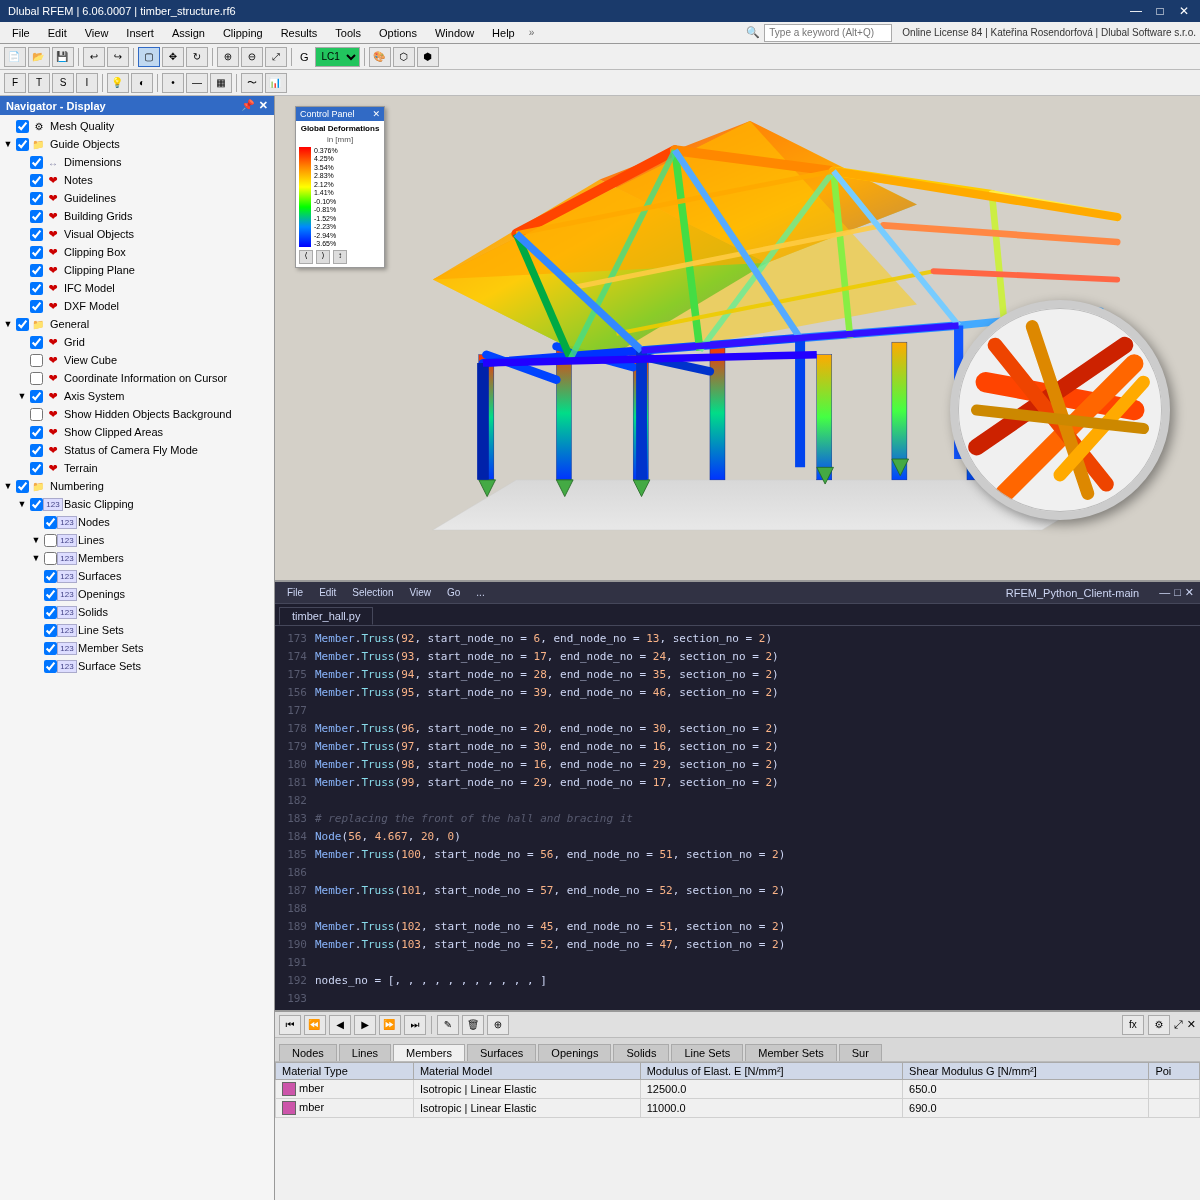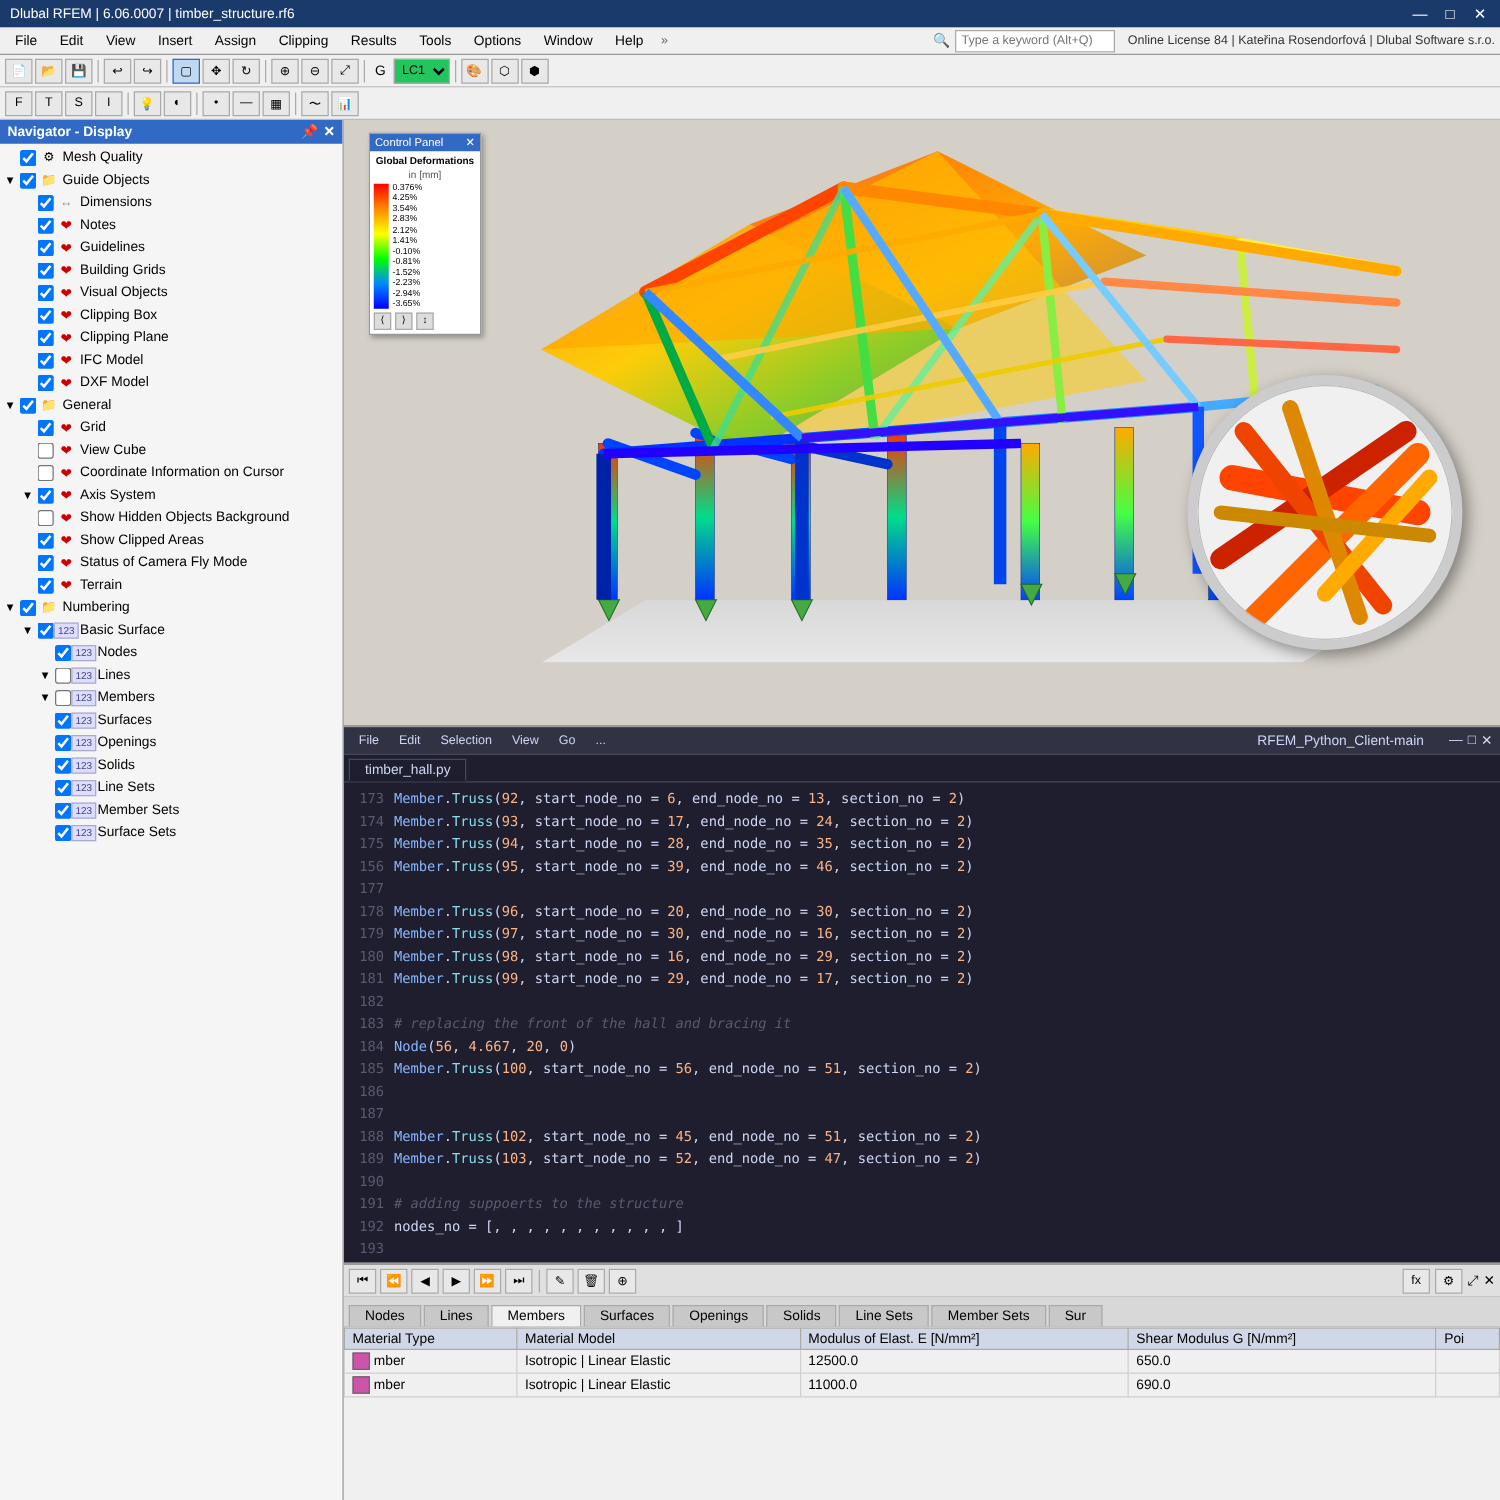--- a/index.html
+++ b/index.html
@@ -668,21 +668,21 @@
             <span class="tree-icon">📁</span>
             <span>Numbering</span>
           </div>
           <div class="tree-item">
             <span class="tree-indent" style="width: 14px;"></span>
             <span class="tree-arrow expanded"></span>
             <input type="checkbox" class="tree-checkbox" checked="" style="">
             <span class="tree-icon">
               <span style="background:#ddf;color:#448;font-size:8px;padding:1px 2px;border:1px solid #aac;">123</span>
             </span>
-            <span>Basic Surface</span>
+            <span>Basic Clipping</span>
           </div>
           <div class="tree-item">
             <span class="tree-indent" style="width: 28px;"></span>
             <span class="tree-arrow leaf"></span>
             <input type="checkbox" class="tree-checkbox" checked="" style="">
             <span class="tree-icon">
               <span style="background:#ddf;color:#448;font-size:8px;padding:1px 2px;border:1px solid #aac;">123</span>
             </span>
             <span>Nodes</span>
           </div>
@@ -974,25 +974,25 @@
                 <div class="code-line">&nbsp;</div>
                 <div class="code-line"><span class="fn">Member</span>.<span class="param">Truss</span>(<span class="num">96</span>, start_node_no = <span class="num">20</span>, end_node_no = <span class="num">30</span>, section_no = <span class="num">2</span>)</div>
                 <div class="code-line"><span class="fn">Member</span>.<span class="param">Truss</span>(<span class="num">97</span>, start_node_no = <span class="num">30</span>, end_node_no = <span class="num">16</span>, section_no = <span class="num">2</span>)</div>
                 <div class="code-line"><span class="fn">Member</span>.<span class="param">Truss</span>(<span class="num">98</span>, start_node_no = <span class="num">16</span>, end_node_no = <span class="num">29</span>, section_no = <span class="num">2</span>)</div>
                 <div class="code-line"><span class="fn">Member</span>.<span class="param">Truss</span>(<span class="num">99</span>, start_node_no = <span class="num">29</span>, end_node_no = <span class="num">17</span>, section_no = <span class="num">2</span>)</div>
                 <div class="code-line">&nbsp;</div>
                 <div class="code-line"><span class="comment"># replacing the front of the hall and bracing it</span></div>
                 <div class="code-line"><span class="fn">Node</span>(<span class="num">56</span>, <span class="num">4.667</span>, <span class="num">20</span>, <span class="num">0</span>)</div>
                 <div class="code-line"><span class="fn">Member</span>.<span class="param">Truss</span>(<span class="num">100</span>, start_node_no = <span class="num">56</span>, end_node_no = <span class="num">51</span>, section_no = <span class="num">2</span>)</div>
                 <div class="code-line">&nbsp;</div>
+                <div class="code-line"><span class="fn">Member</span>.<span class="param">Truss</span>(<span class="num">101</span>, start_node_no = <span class="num">57</span>, end_node_no = <span class="num">52</span>, section_no = <span class="num">2</span>)</div>
                 <div class="code-line">&nbsp;</div>
                 <div class="code-line"><span class="fn">Member</span>.<span class="param">Truss</span>(<span class="num">102</span>, start_node_no = <span class="num">45</span>, end_node_no = <span class="num">51</span>, section_no = <span class="num">2</span>)</div>
                 <div class="code-line"><span class="fn">Member</span>.<span class="param">Truss</span>(<span class="num">103</span>, start_node_no = <span class="num">52</span>, end_node_no = <span class="num">47</span>, section_no = <span class="num">2</span>)</div>
                 <div class="code-line">&nbsp;</div>
-                <div class="code-line"><span class="comment"># adding suppoerts to the structure</span></div>
                 <div class="code-line">nodes_no = [, , , , , , , , , , , ]</div>
               </div>
           </div>
         </div>
 
         <div id="table-panel">
           <div id="table-toolbar">
             <div class="tb-btn">⏮</div>
             <div class="tb-btn">⏪</div>
             <div class="tb-btn">◀</div>

